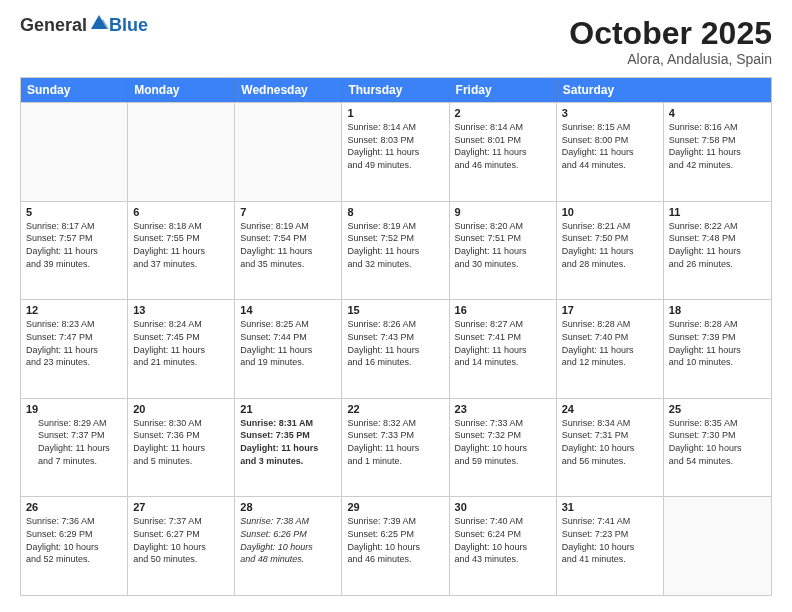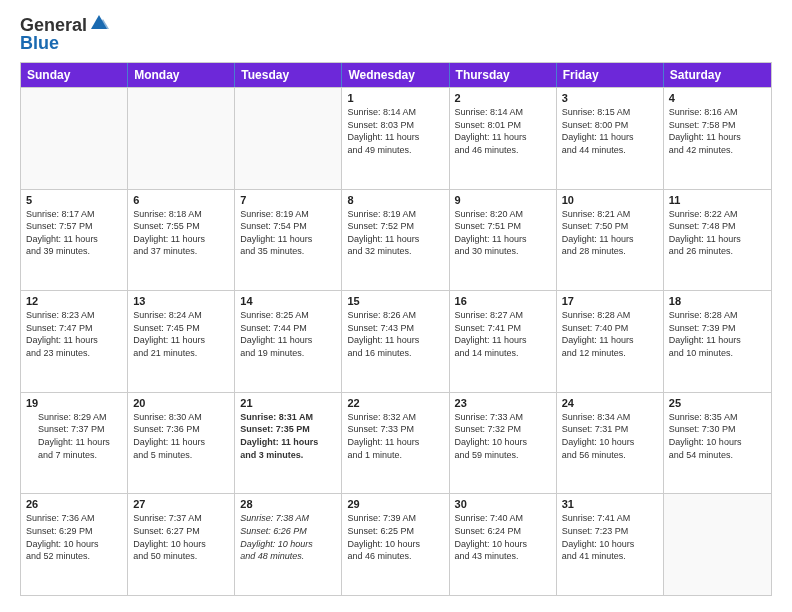--- a/index.html
+++ b/index.html
@@ -22,21 +22,21 @@
       justify-content: space-between;
       align-items: flex-start;
       margin-bottom: 10px;
     }
     .logo {
       display: flex;
       align-items: center;
     }
     .logo-text {
       display: flex;
-      flex-direction: column;
+      flex-direction: row;
       line-height: 1;
     }
     .logo-general {
       font-size: 18px;
       font-weight: bold;
       color: #333;
     }
     .logo-blue {
       font-size: 18px;
       font-weight: bold;
@@ -63,21 +63,21 @@
     }
     .calendar {
       flex: 1;
       display: flex;
       flex-direction: column;
       border: 1px solid #ccc;
     }
     .cal-header {
       display: grid;
       grid-template-columns: repeat(7, 1fr);
-      background: #6d28d9;
+      background: #3b82f6;
     }
     .cal-header-cell {
       color: #fff;
       font-size: 12px;
       font-weight: bold;
       padding: 5px 6px;
       text-align: left;
       border-right: 1px solid #4a7dd0;
     }
     .cal-header-cell:last-child {
@@ -130,27 +130,30 @@
         <span style="display:flex;align-items:center;">
           <span class="logo-general">General</span>
           <svg class="logo-icon" viewBox="0 0 20 20">
             <polygon points="2,16 10,2 18,16" fill="#1a6ab1"></polygon>
             <polygon points="8,16 14,6 20,16" fill="#1a6ab1" opacity="0.5"></polygon>
           </svg>
         </span>
         <span class="logo-blue">Blue</span>
       </div>
     </div>
+    <div class="title-block">
+      <div class="title-month">October 2025</div>
+      <div class="title-location">Alora, Andalusia, Spain</div>
+    </div>
   </div>
 
   <div class="calendar">
     <div class="cal-header">
       <div class="cal-header-cell">Sunday</div>
       <div class="cal-header-cell">Monday</div>
-      <div class="cal-header-cell">Tuesday</div>
       <div class="cal-header-cell">Wednesday</div>
       <div class="cal-header-cell">Thursday</div>
       <div class="cal-header-cell">Friday</div>
       <div class="cal-header-cell">Saturday</div>
     </div>
     <div class="cal-body" id="cal-body">
     <div class="cal-row">
           <div class="cal-cell empty"></div>
           <div class="cal-cell empty"></div>
           <div class="cal-cell empty"></div>

